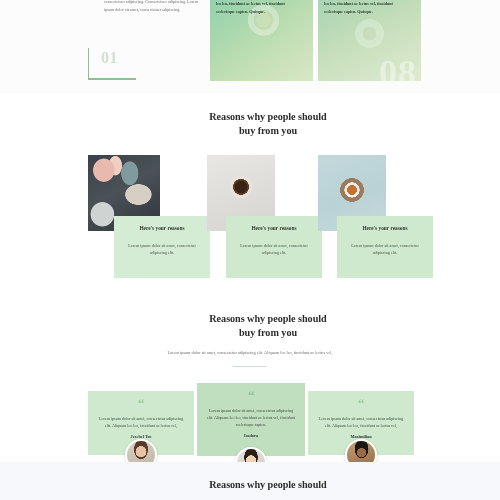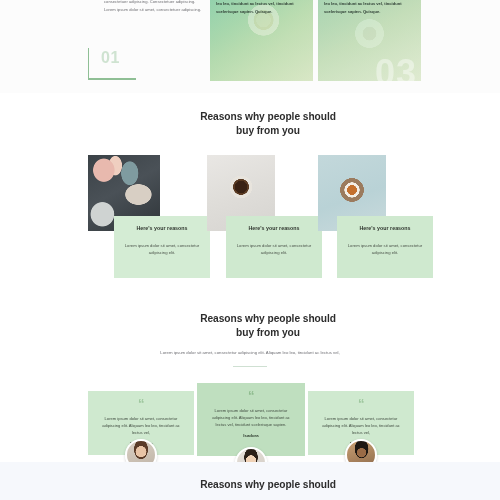--- a/index.html
+++ b/index.html
@@ -3,21 +3,21 @@
 <meta charset="utf-8">
 <style>
   * { margin:0; padding:0; box-sizing:border-box; }
   html,body { width:500px; height:500px; overflow:hidden; }
   body {
     font-family:"Liberation Sans", sans-serif;
     background:#ffffff;
     color:#3a3a3a;
     -webkit-font-smoothing:antialiased;
   }
-  .page { position:relative; width:500px; height:500px; overflow:hidden; }
+  .page { position:relative; width:500px; height:500px; overflow:hidden;font-family:Liberation Serif, serif; }
 
   
   .sec-top {
     position:relative; width:500px; height:93px; background:#fcfcfc;
     overflow:hidden;
   }
   .top-text {
     position:absolute; left:104px; top:-2px; width:98px;
     font-size:4.1px; line-height:1.85; color:#6e6e72; letter-spacing:.03px;
   }
@@ -194,21 +194,21 @@
     <div class="tile t2">
       <div class="photo ph-cup1"></div>
       <div class="tint"></div>
       <p class="tbody">leo leo, tincidunt ac lectus vel, tincidunt scelerisque sapien. Quisque.</p>
     </div>
 
     <div class="tile t3">
       <div class="photo ph-cup2"></div>
       <div class="tint"></div>
       <p class="tbody">leo leo, tincidunt ac lectus vel, tincidunt scelerisque sapien. Quisque.</p>
-      <span class="bignum">03</span>
+      <span class="bignum">08</span>
     </div>
   </section>
 
   <section class="sec-reasons">
     <div class="head-block">
       <h2 class="h2">
         <span>Reasons why people should</span><br>
         <span>buy from you</span>
       </h2>
     </div>

